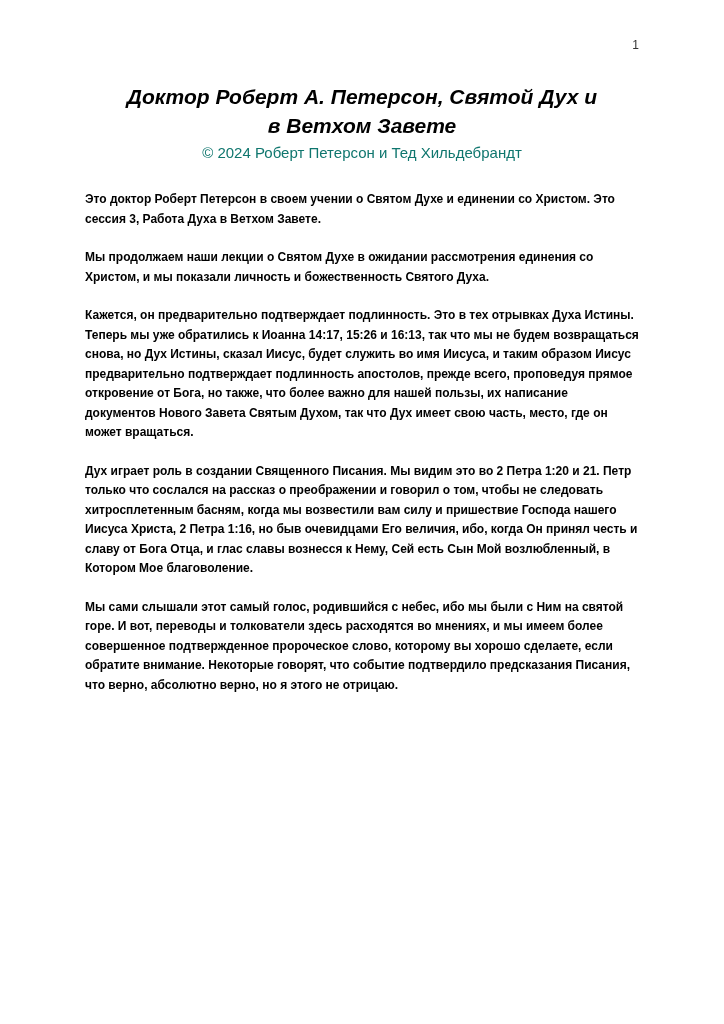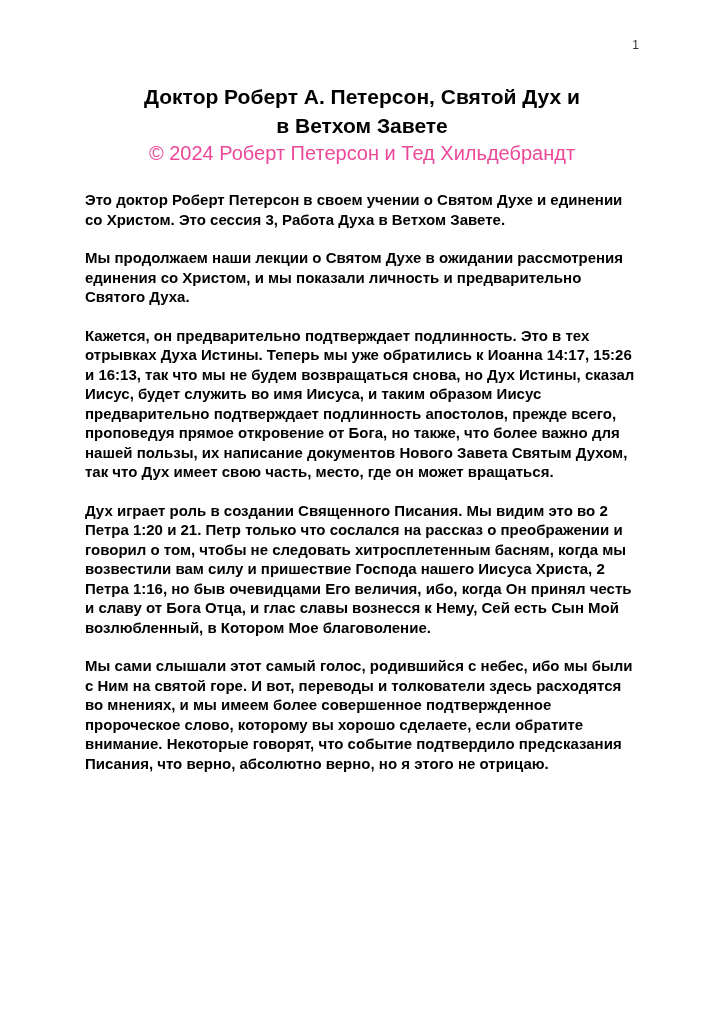--- a/index.html
+++ b/index.html
@@ -25,35 +25,36 @@
     color: #333333;
     line-height: 14px;
   }
   .doc-title {
     margin: 30px 0 0 0;
     text-align: center;
     font-size: 21px;
     font-weight: 700;
     line-height: 29px;
     color: #000000;
+    font-style: italic;
   }
   .doc-title .title-line {
     display: block;
   }
   .copyright {
     margin-top: 3px;
     text-align: center;
-    font-size: 20px;
+    font-size: 15px;
     font-weight: 400;
     line-height: 20px;
-    color: #ec4899;
+    color: #0f766e;
   }
   .doc-body {
     margin-top: 27px;
-    font-size: 15px;
+    font-size: 12px;
     font-weight: 700;
     line-height: 19.5px;
     text-align: left;
     color: #000000;
   }
   .doc-body p {
     margin: 0 0 19px 0;
   }
   .doc-body p:last-child {
     margin-bottom: 4px;
@@ -68,19 +69,19 @@
 
   <h1 class="doc-title">
     <span class="title-line">Доктор Роберт А. Петерсон, Святой Дух и</span>
     <span class="title-line">в Ветхом Завете</span>
   </h1>
 
   <div class="copyright">© 2024 Роберт Петерсон и Тед Хильдебрандт</div>
 
   <div class="doc-body">
     <p>Это доктор Роберт Петерсон в своем учении о Святом Духе и единении со Христом. Это сессия 3, Работа Духа в Ветхом Завете.</p>
-    <p>Мы продолжаем наши лекции о Святом Духе в ожидании рассмотрения единения со Христом, и мы показали личность и предварительно Святого Духа.</p>
+    <p>Мы продолжаем наши лекции о Святом Духе в ожидании рассмотрения единения со Христом, и мы показали личность и божественность Святого Духа.</p>
     <p>Кажется, он предварительно подтверждает подлинность. Это в тех отрывках Духа Истины. Теперь мы уже обратились к Иоанна 14:17, 15:26 и 16:13, так что мы не будем возвращаться снова, но Дух Истины, сказал Иисус, будет служить во имя Иисуса, и таким образом Иисус предварительно подтверждает подлинность апостолов, прежде всего, проповедуя прямое откровение от Бога, но также, что более важно для нашей пользы, их написание документов Нового Завета Святым Духом, так что Дух имеет свою часть, место, где он может вращаться.</p>
     <p>Дух играет роль в создании Священного Писания. Мы видим это во 2 Петра 1:20 и 21. Петр только что сослался на рассказ о преображении и говорил о том, чтобы не следовать хитросплетенным басням, когда мы возвестили вам силу и пришествие Господа нашего Иисуса Христа, 2 Петра 1:16, но быв очевидцами Его величия, ибо, когда Он принял честь и славу от Бога Отца, и глас славы вознесся к Нему, Сей есть Сын Мой возлюбленный, в Котором Мое благоволение.</p>
     <p>Мы сами слышали этот самый голос, родившийся с небес, ибо мы были с Ним на святой горе. И вот, переводы и толкователи здесь расходятся во мнениях, и мы имеем более совершенное подтвержденное пророческое слово, которому вы хорошо сделаете, если обратите внимание. Некоторые говорят, что событие подтвердило предсказания Писания, что верно, абсолютно верно, но я этого не отрицаю.</p>
   </div>
 
 </div>
 
 </body></html>

